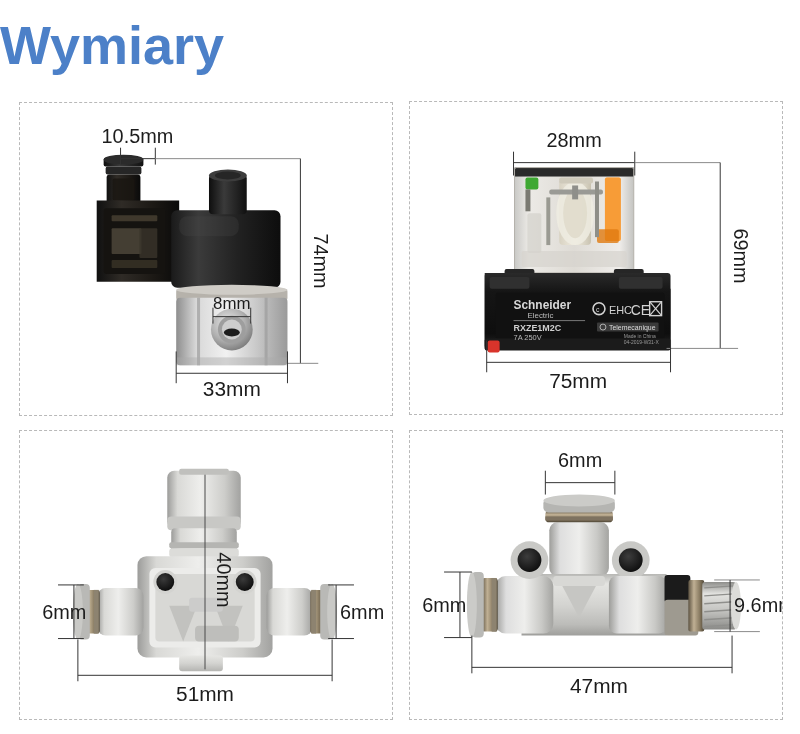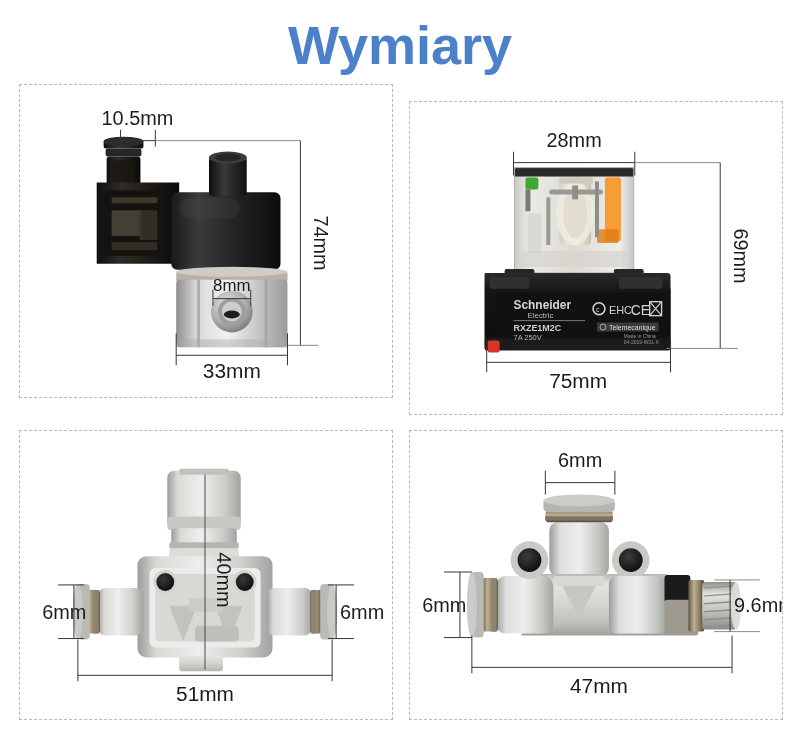--- a/index.html
+++ b/index.html
@@ -18,35 +18,34 @@
     width: 800px;
     height: 734px;
     position: relative;
     background: #ffffff;
   }
   .page-title {
     position: absolute;
     top: 14px;
     left: 0;
     width: 800px;
-    text-align: center;
     font-family: "Liberation Sans", sans-serif;
     font-weight: bold;
     font-size: 54px;
     letter-spacing: 0px;
     color: #4c80c8;
     line-height: 62px;
   }
   .panel {
     position: absolute;
     border: 1px dashed #b9b9b9;
     background: #ffffff;
     box-sizing: border-box;
   }
-  .panel-tl { left: 19px;  top: 84px; width: 374px; height: 314px; }
+  .panel-tl { left: 19px;  top: 102px; width: 374px; height: 314px; }
   .panel-tr { left: 409px; top: 101px; width: 374px; height: 314px; }
   .panel-bl { left: 19px;  top: 430px; width: 374px; height: 290px; }
   .panel-br { left: 409px; top: 430px; width: 374px; height: 290px; }
 
   .panel svg { display: block; width: 100%; height: 100%; }
 
   .dimtext {
     font-family: "Liberation Sans", sans-serif;
     fill: #1c1c1c;
   }

